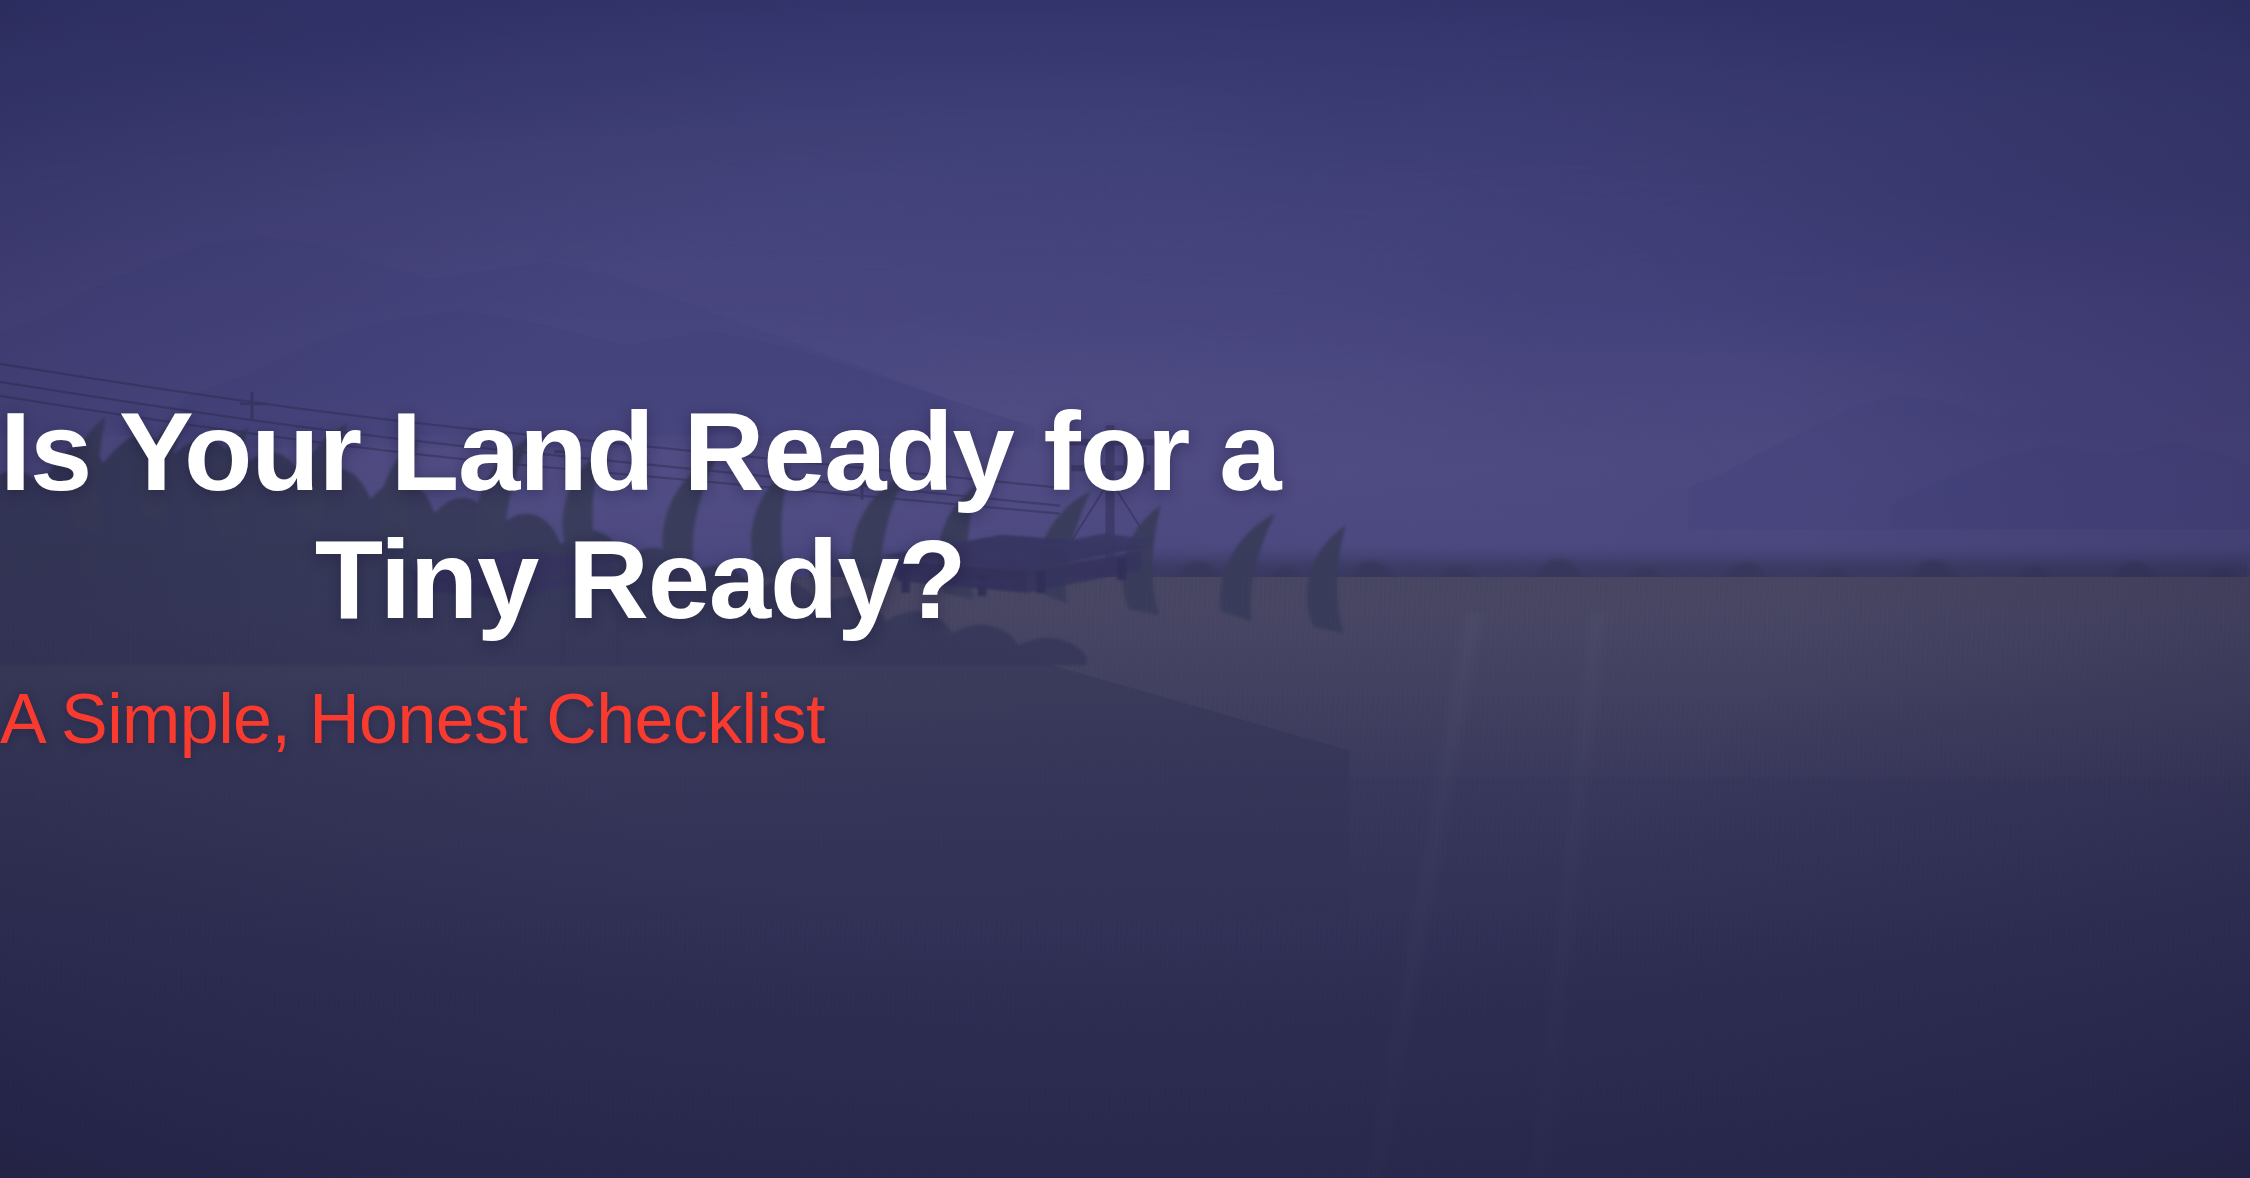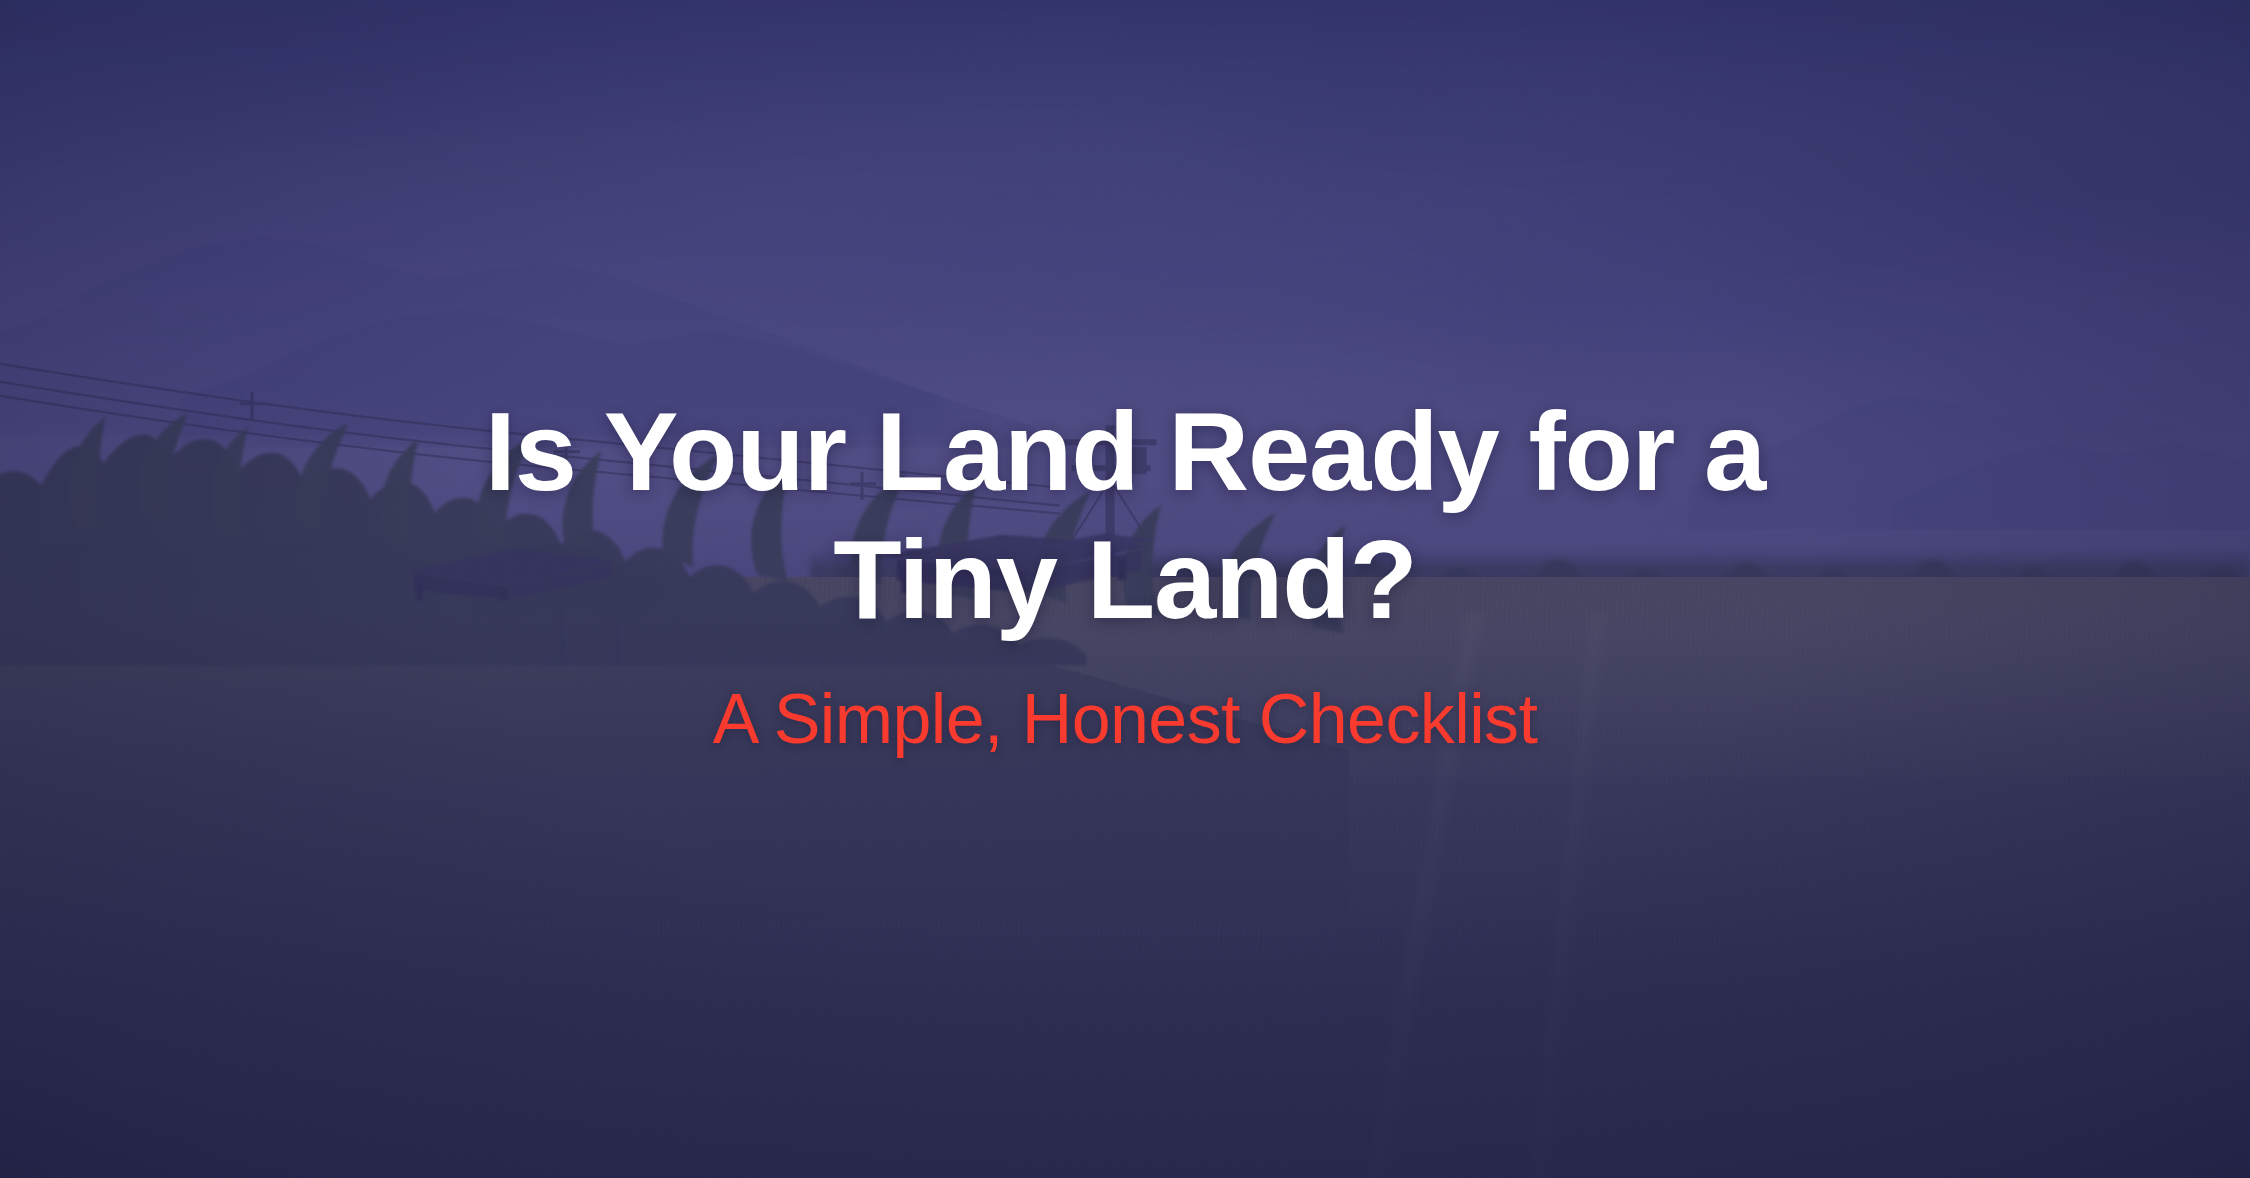--- a/index.html
+++ b/index.html
@@ -214,21 +214,21 @@
   .vignette {
     position:absolute; inset:0;
     background:radial-gradient(ellipse 78% 86% at 50% 46%,
       rgba(0,0,0,0) 38%, rgba(20,18,50,.22) 78%, rgba(14,12,42,.40) 100%);
   }
 
   
   .content {
     position:absolute; inset:0;
     display:flex; flex-direction:column;
-    align-items:center; justify-content:flex-start;
+    align-items:flex-start; justify-content:flex-start;
     padding-top:388px;
   }
 
   .headline {
     color:#ffffff;
     font-size:112px;
     font-weight:700;
     line-height:1.14;
     letter-spacing:-1.2px;
     text-align:center;
@@ -373,18 +373,18 @@
     <div class="grass-tex"></div>
 
     <div class="wash"></div>
     <div class="wash2"></div>
     <div class="vignette"></div>
   </div>
 
   <div class="content">
     <h1 class="headline">
       <span>Is Your Land Ready for a</span><br>
-      <span>Tiny Land?</span>
+      <span>Tiny Ready?</span>
     </h1>
     <div class="subhead">A Simple, Honest Checklist</div>
   </div>
 
 </div>
 
 </body></html>

